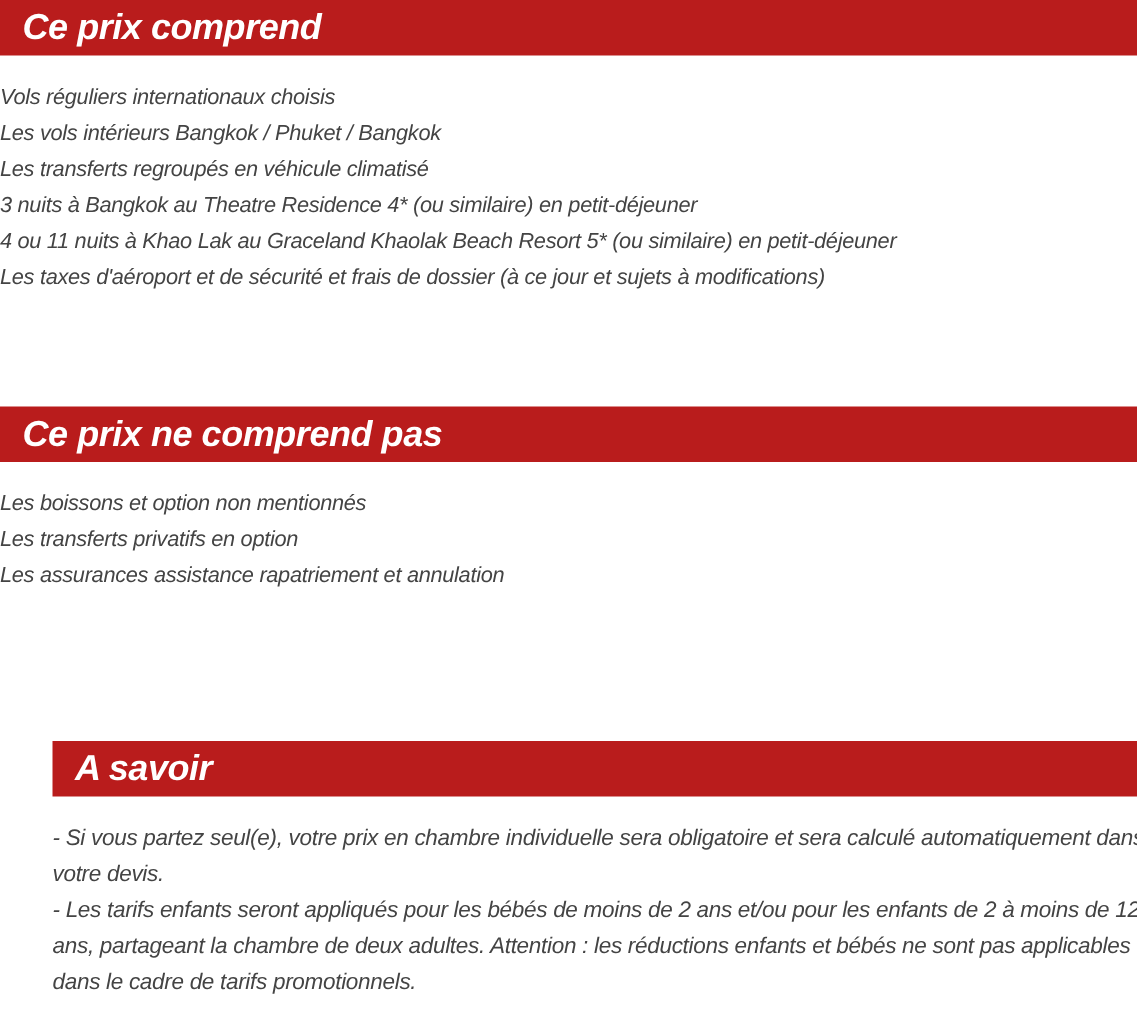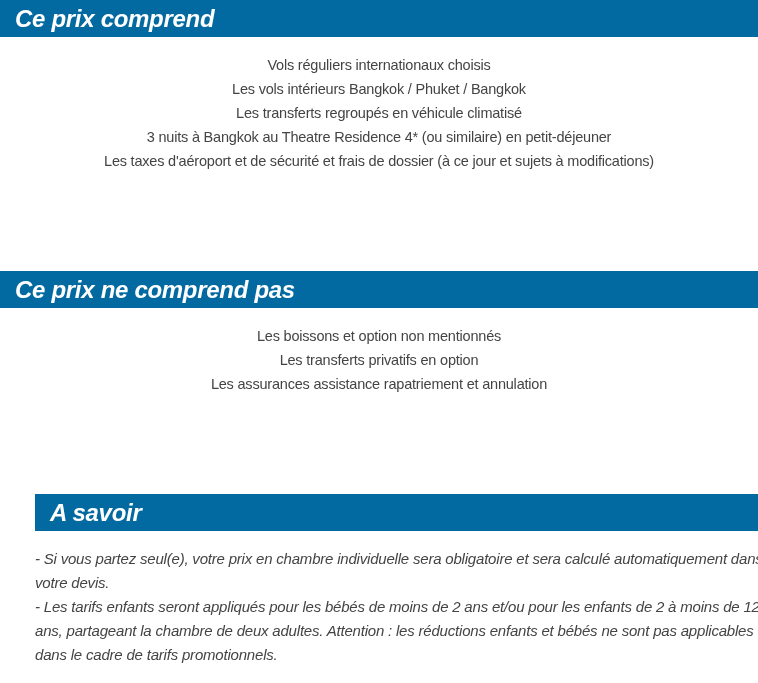--- a/index.html
+++ b/index.html
@@ -14,43 +14,43 @@
     position: relative;
     font-family: "Liberation Sans", "DejaVu Sans", sans-serif;
   }
   .section {
     position: absolute;
     left: 0;
     width: 758px;
   }
   .section-header {
     height: 37px;
-    background: #0369a1;
+    background: #b91c1c;
     color: #ffffff;
     font-style: italic;
     font-weight: bold;
     font-size: 24px;
     line-height: 37px;
     padding-left: 15px;
     box-sizing: border-box;
     letter-spacing: -0.3px;
   }
   .item-list {
     margin: 0;
     padding: 0;
     list-style: none;
   }
   .item-list li {
+    font-style: italic;
     font-size: 14.5px;
     color: #444444;
     line-height: 24px;
     height: 24px;
     white-space: nowrap;
     letter-spacing: -0.2px;
-    text-align: center;
   }
   .para {
     font-style: italic;
     font-size: 15px;
     color: #444444;
     line-height: 24px;
     margin: 0;
     letter-spacing: -0.2px;
     width: 752px;
   }
@@ -64,20 +64,21 @@
 </head>
 <body>
 
 <div class="section" id="sec1">
   <div class="section-header">Ce prix comprend</div>
   <ul class="item-list">
     <li>Vols réguliers internationaux choisis</li>
     <li>Les vols intérieurs Bangkok / Phuket / Bangkok</li>
     <li>Les transferts regroupés en véhicule climatisé</li>
     <li>3 nuits à Bangkok au Theatre Residence 4* (ou similaire) en petit-déjeuner</li>
+    <li>4 ou 11 nuits à Khao Lak au Graceland Khaolak Beach Resort 5* (ou similaire) en petit-déjeuner</li>
     <li>Les taxes d'aéroport et de sécurité et frais de dossier (à ce jour et sujets à modifications)</li>
   </ul>
 </div>
 
 <div class="section" id="sec2">
   <div class="section-header">Ce prix ne comprend pas</div>
   <ul class="item-list">
     <li>Les boissons et option non mentionnés</li>
     <li>Les transferts privatifs en option</li>
     <li>Les assurances assistance rapatriement et annulation</li>

